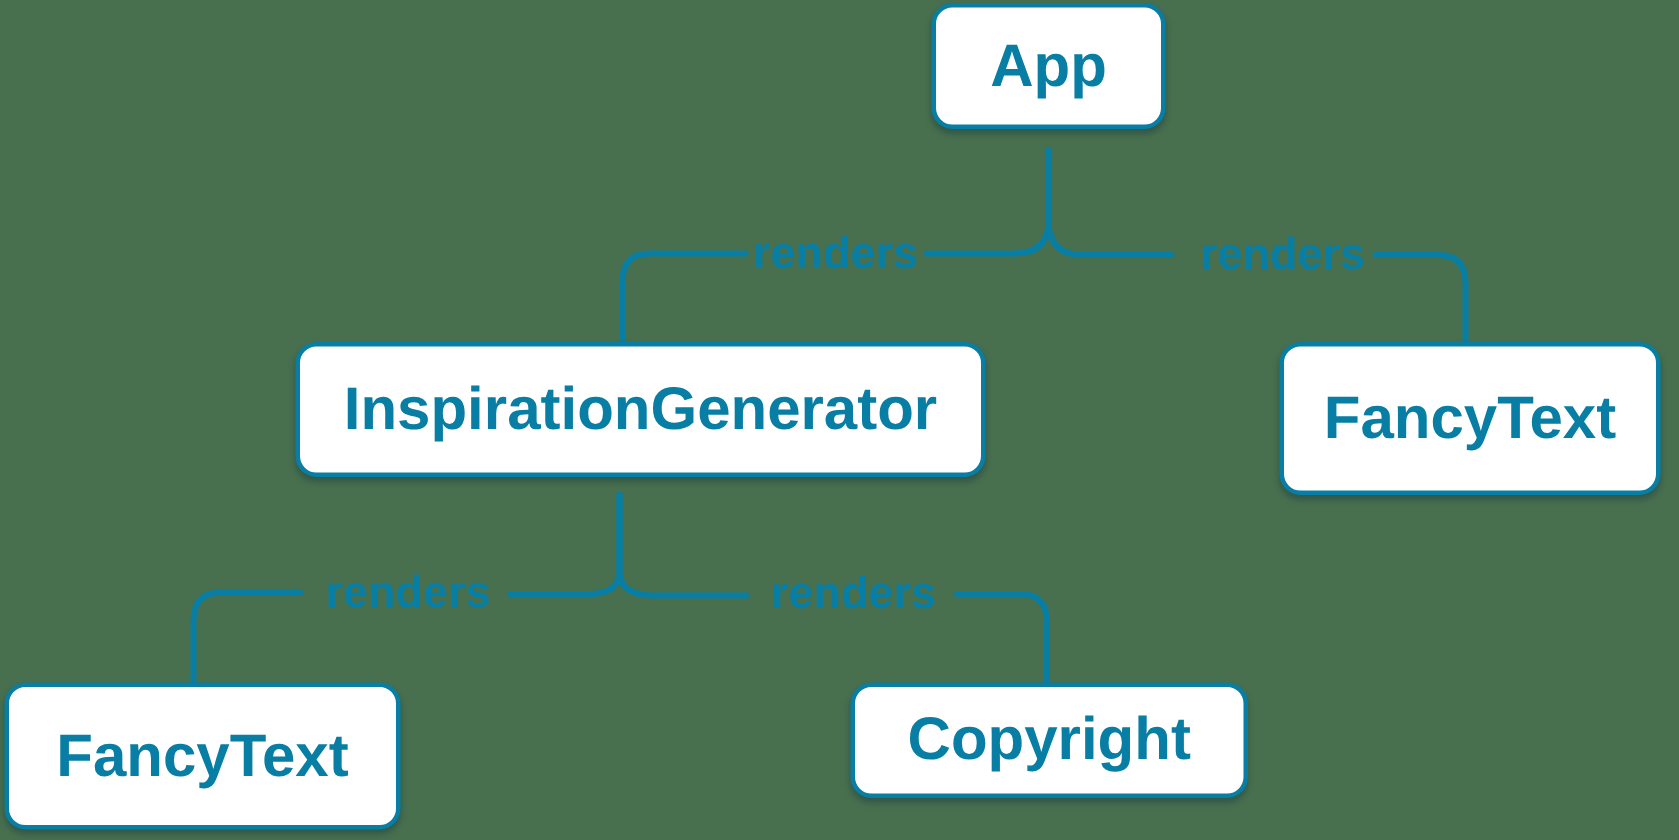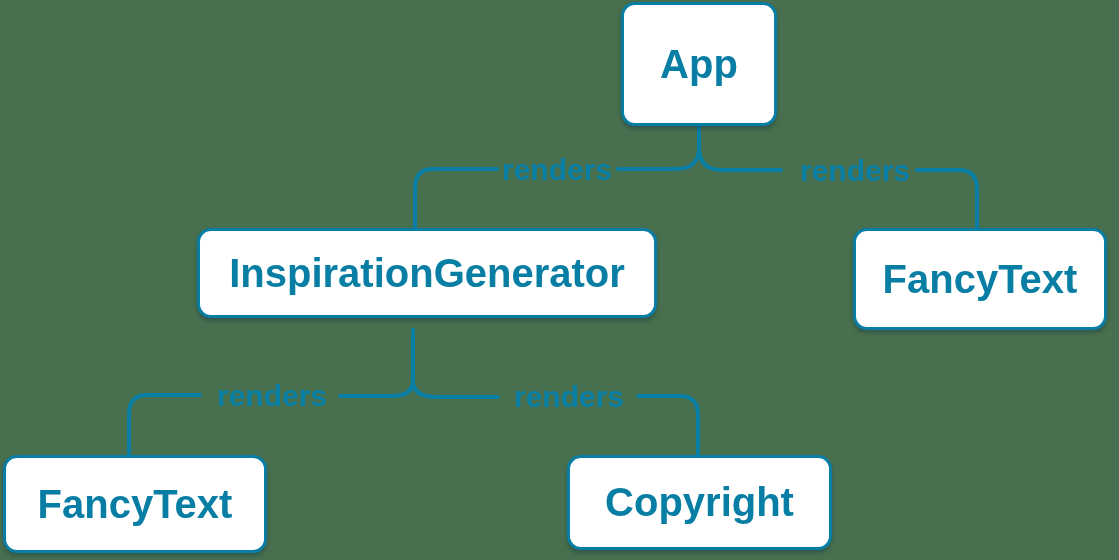--- a/index.html
+++ b/index.html
@@ -48,25 +48,25 @@
     border-radius: 14px;
     color: var(--accent);
     font-size: 40px;
     font-weight: 600;
     display: flex;
     align-items: center;
     justify-content: center;
     white-space: nowrap;
     box-shadow: 0 3px 4px rgba(8, 40, 60, 0.35);
   }
-  .node-app            { left: 621px; top: 2px;   width: 156px; height: 124px; }
+  .node-app            { left: 621px; top: 2px;   width: 156px; height: 84px; }
   .node-inspiration    { left: 197px; top: 228px; width: 460px; height: 90px; }
   .node-fancytext-top  { left: 853px; top: 228px; width: 254px; height: 102px; }
   .node-fancytext-bot  { left: 3px;   top: 455px; width: 264px; height: 98px; }
-  .node-copyright      { left: 567px; top: 455px; width: 265px; height: 95px; }
+  .node-copyright      { left: 567px; top: 455px; width: 265px; height: 77px; }
 </style>
 </head>
 <body>
 
 <div class="stage">
 
   <svg class="edges" viewBox="0 0 1119 560" aria-hidden="true">
 
     <g>
       <path d="M699 100 L699 149 Q698 169 676 169 L618 169"></path>

